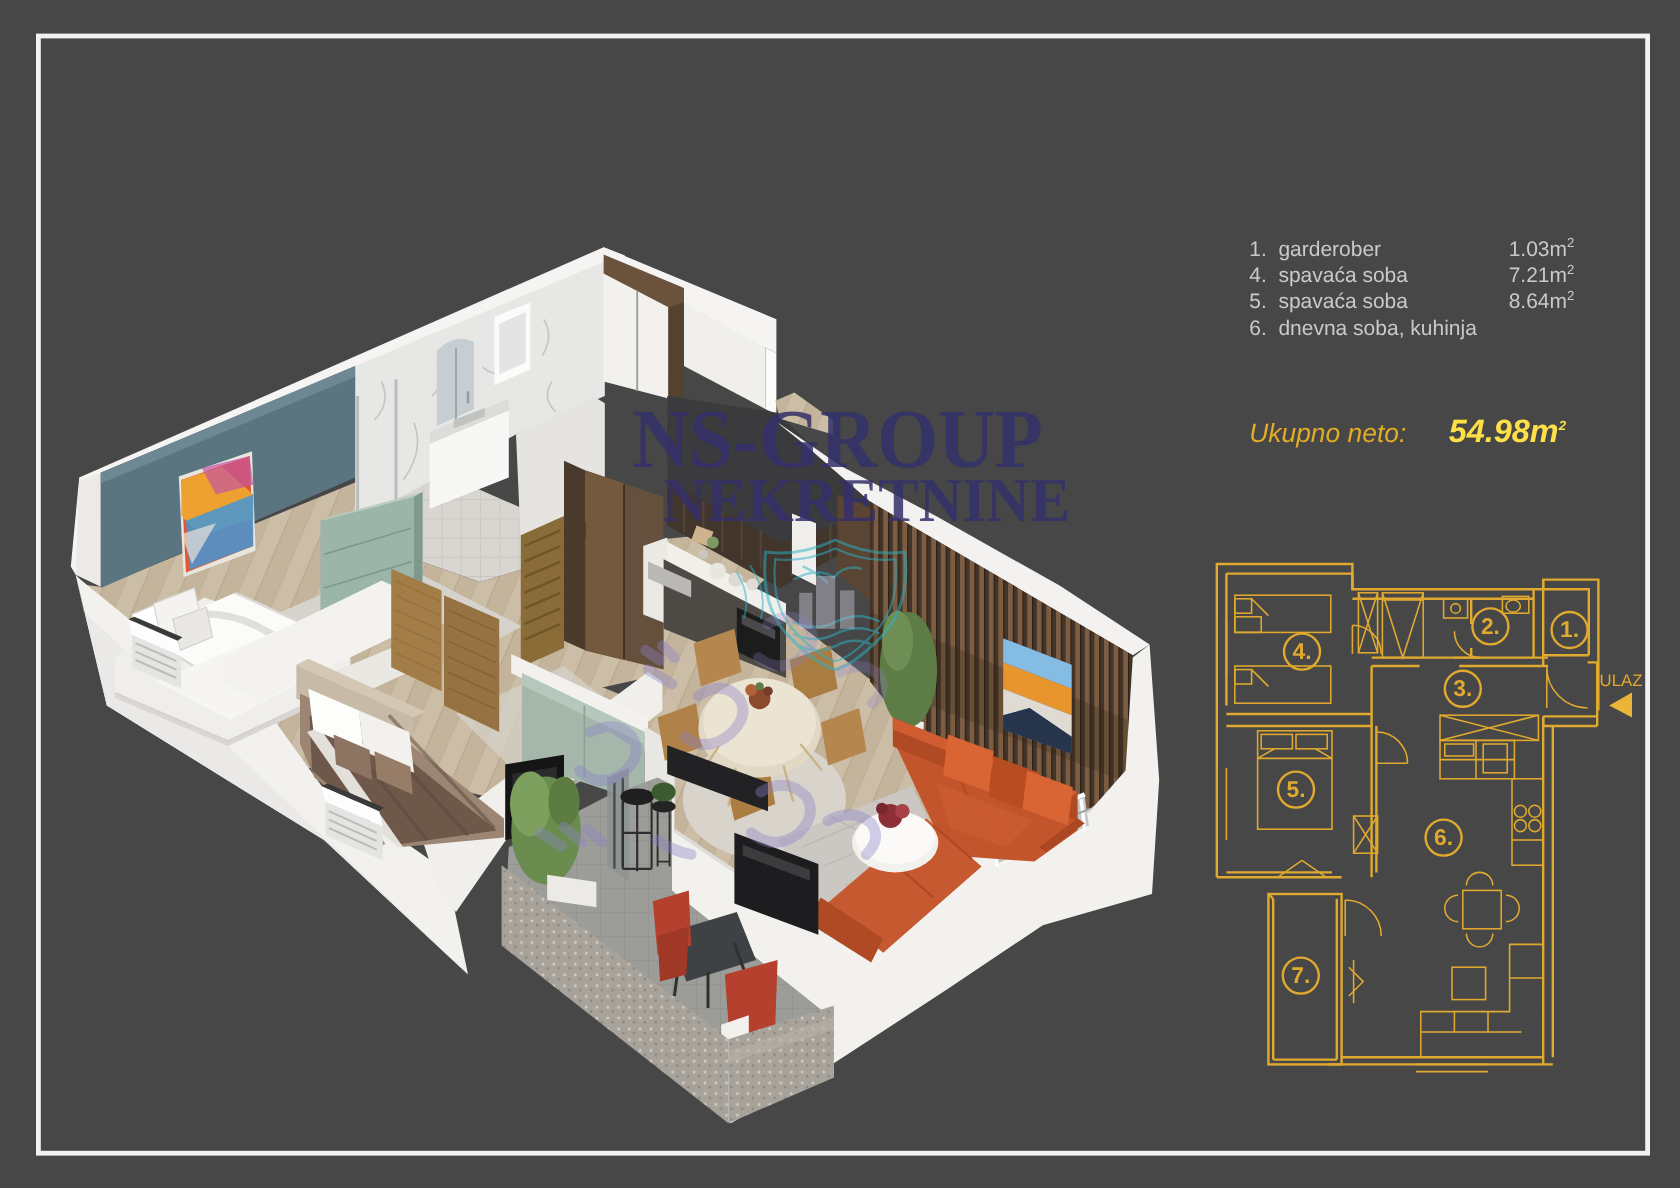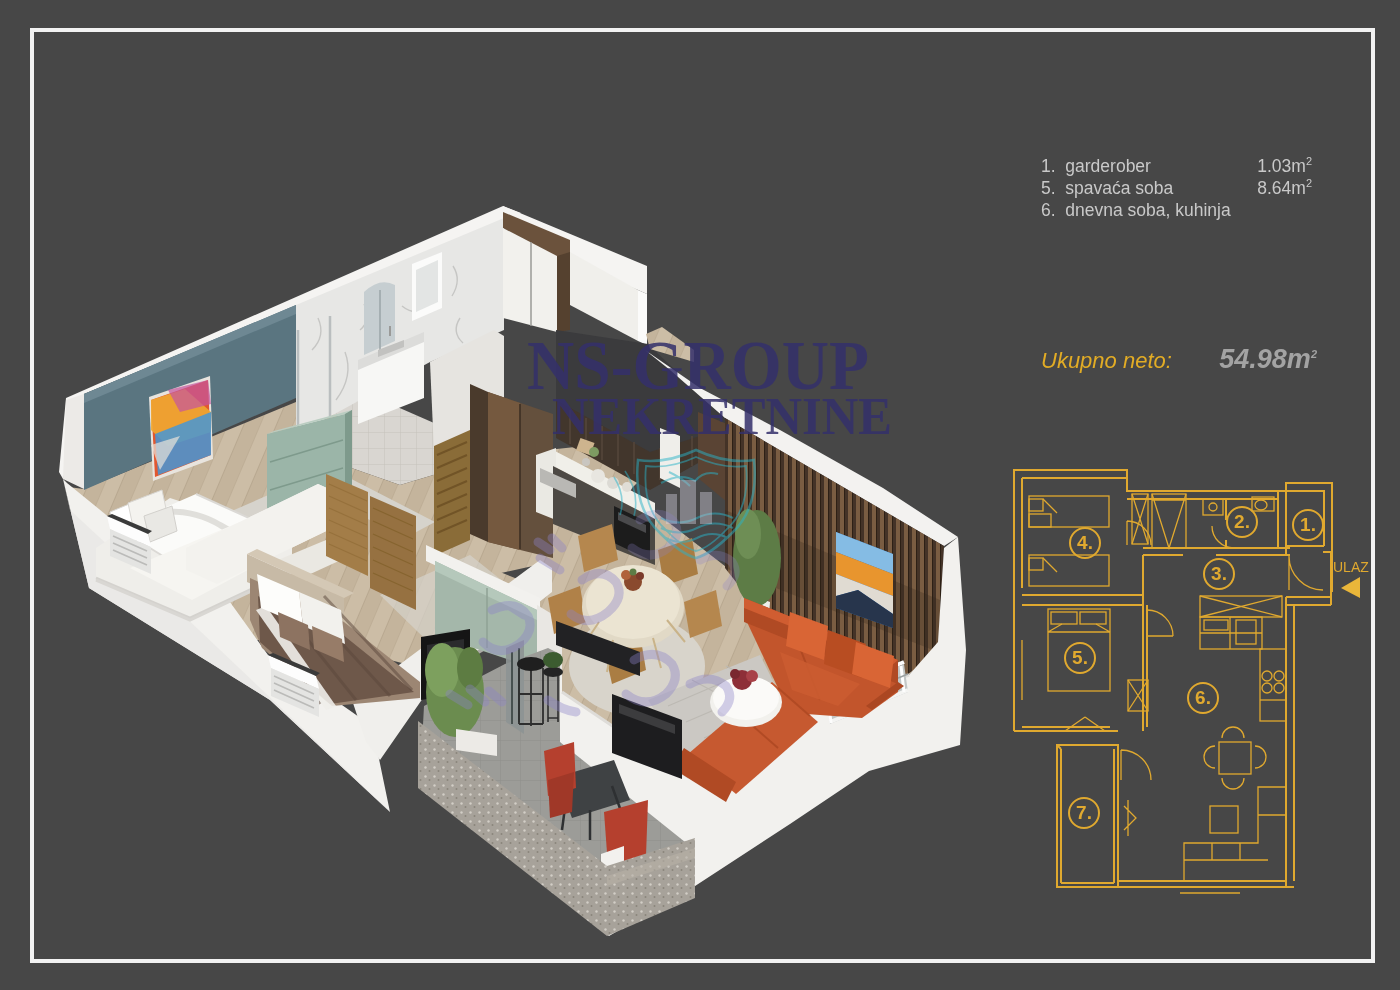--- a/index.html
+++ b/index.html
@@ -1,29 +1,30 @@
 <!DOCTYPE html>
 <html><head><meta charset="utf-8">
 <style>
 html,body{margin:0;padding:0;background:#474747;width:1400px;height:990px;overflow:hidden;}
 body{font-family:"Liberation Sans", sans-serif;position:relative;}
 #frame{position:absolute;left:30px;top:28px;width:1337px;height:927px;border:4px solid #f2f2f2;}
-.leg{position:absolute;color:#c9c9c9;font-size:17.5px;line-height:21.9px;}
+.leg{position:absolute;color:#c9c9c9;font-size:17.5px;line-height:21.9px;margin-top:41px;}
 .leg .row{position:relative;white-space:nowrap;}
 .leg .v{position:absolute;right:0;top:0;text-align:center;}
 sup{font-size:11px;vertical-align:super;line-height:0;}
 #tot{position:absolute;left:1041px;top:348px;width:276px;color:#e2ac25;font-size:22px;font-style:italic;}
-#tot b{position:absolute;right:0;top:-4px;font-size:27px;color:#a3a3a3;}
+#tot b{position:absolute;right:12px;top:-4px;font-size:27px;color:#fde047;}
 </style></head>
 <body>
 
 <div id="frame"></div>
 
 <div class="leg" style="left:1041px;top:156px;width:271px;">
 <div class="row"><span>1.&nbsp; garderober</span><span class="v">1.03m<sup>2</sup></span></div>
+<div class="row"><span>4.&nbsp; spavaća soba</span><span class="v">7.21m<sup>2</sup></span></div>
 <div class="row"><span>5.&nbsp; spavaća soba</span><span class="v">8.64m<sup>2</sup></span></div>
 <div class="row"><span>6.&nbsp; dnevna soba, kuhinja</span></div>
 </div>
 
 <div id="tot"><span>Ukupno neto:</span><b>54.98m<sup>2</sup></b></div>
 <svg width="1400" height="990" viewBox="0 0 1400 990" style="position:absolute;left:0;top:0;">
 <defs>
 <pattern id="wood" width="30" height="14" patternUnits="userSpaceOnUse" patternTransform="rotate(23)">
   <rect width="30" height="14" fill="#ccbda6"></rect>
   <rect width="15" height="14" fill="#c4b49c"></rect>

